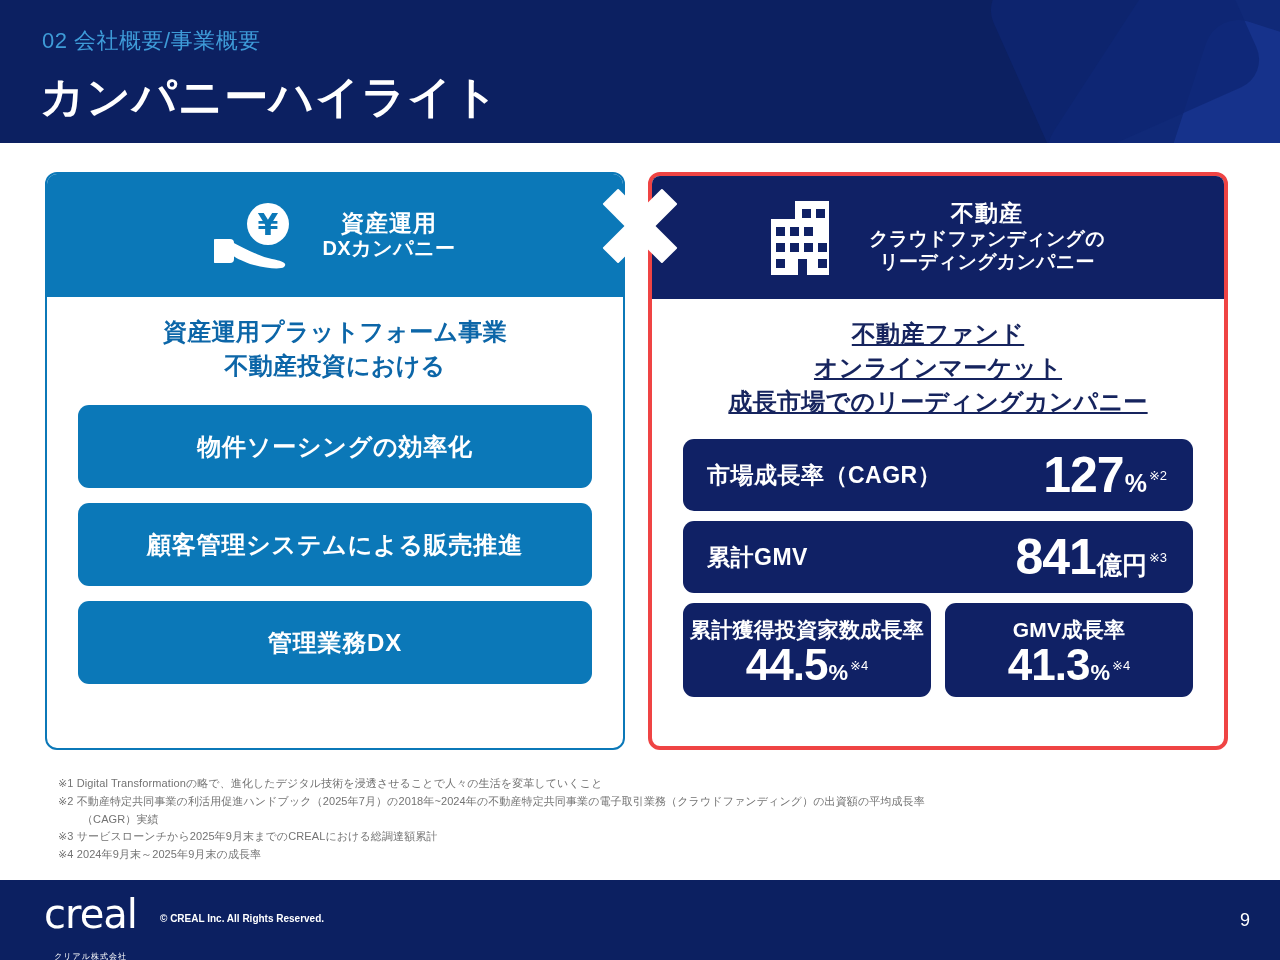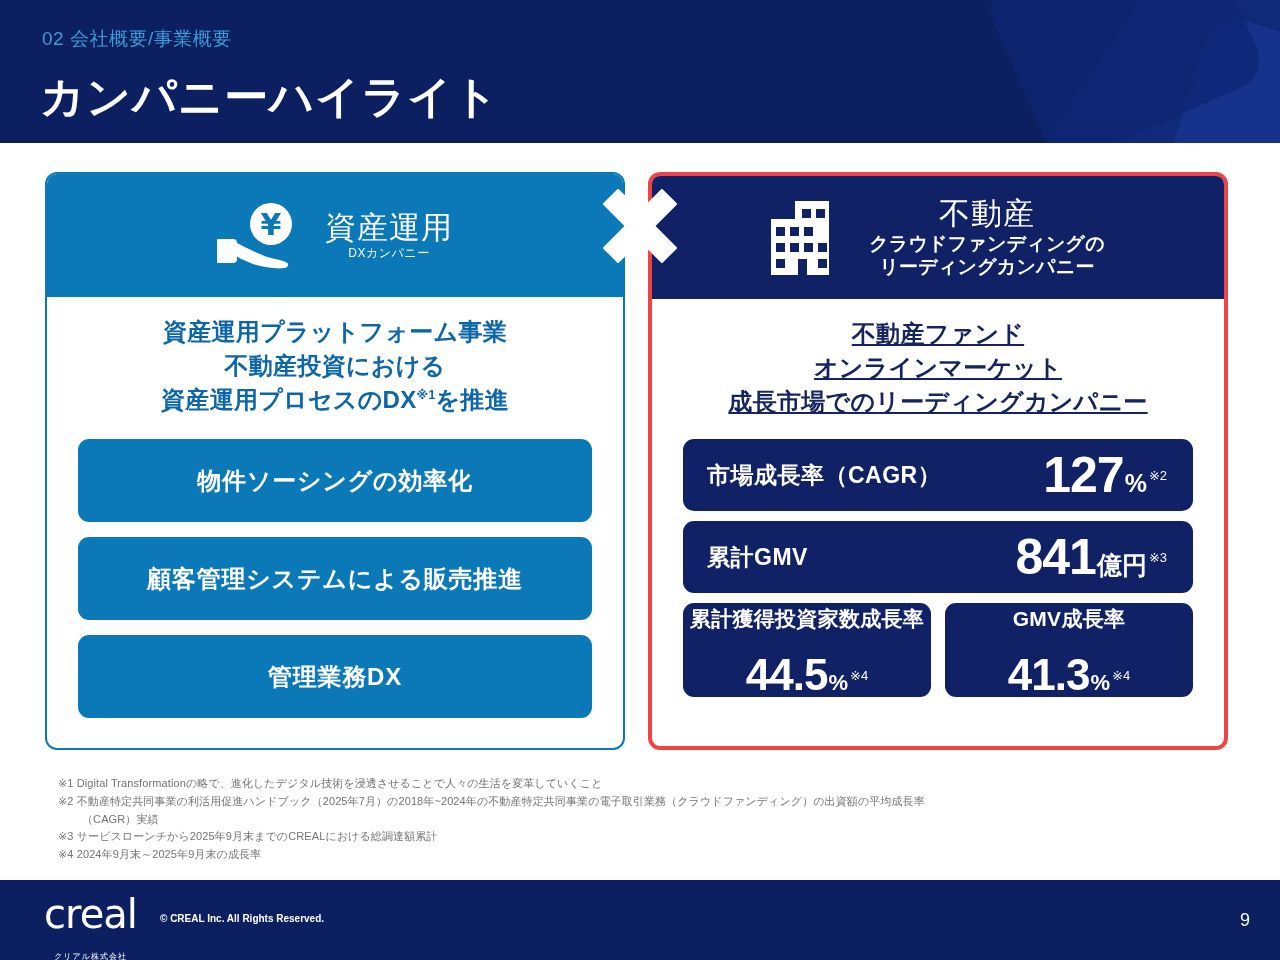--- a/index.html
+++ b/index.html
@@ -20,21 +20,21 @@
   .hdr-deco i { position:absolute; display:block; }
   .deco-a { width:300px; height:300px; background:#14328C; opacity:.55;
             right:-110px; top:-30px; transform: rotate(33deg); border-radius:40px; }
   .deco-b { width:260px; height:260px; background:#1B3C9E; opacity:.5;
             right:-150px; top:45px; transform: rotate(18deg); border-radius:34px; }
   .deco-c { width:230px; height:190px; background:#0E2673; opacity:.75;
             right:40px; top:-60px; transform: rotate(-24deg); border-radius:30px; }
 
   .eyebrow {
     position:absolute; left:42px; top:26px;
-    font-size:19px; color:#3E9BD8; letter-spacing:.5px; font-weight:400;
+    font-size:22px; color:#3E9BD8; letter-spacing:.5px; font-weight:400;
   }
   .page-title {
     position:absolute; left:40px; top:68px;
     font-size:44px; font-weight:bold; color:#ffffff; letter-spacing:1px;
   }
 
   
   .content { position:absolute; left:0; top:143px; width:1280px; height:737px; background:#fff; }
 
   
@@ -47,22 +47,22 @@
 
   .card-head {
     height:123px; display:flex; align-items:center; justify-content:center;
     gap:22px; padding:0 22px;
   }
   .card-left  .card-head { background:#0B78B8; }
   .card-right .card-head { background:#102165; }
 
   .head-icon { flex:0 0 auto; color:#fff; display:flex; align-items:center; justify-content:center; }
   .head-text { color:#fff; text-align:center; }
-  .head-title-main { font-size:31px; font-weight:normal; line-height:1.12; letter-spacing:1px; }
-  .head-title-sub  { font-size:12px; font-weight:normal; line-height:1.2; letter-spacing:.5px; }
+  .head-title-main { font-size:23px; font-weight:bold; line-height:1.12; letter-spacing:1px; }
+  .head-title-sub  { font-size:20px; font-weight:bold; line-height:1.2; letter-spacing:.5px; }
   .head-title-sub2 { font-size:19px; font-weight:bold; line-height:1.22; letter-spacing:.2px; }
 
   .card-body { padding:18px 20px 0 20px; }
 
   .lead {
     text-align:center; line-height:1.42; letter-spacing:.3px;
   }
   .lead-left  { color:#0C66A8; font-size:24px; font-weight:bold; }
   .lead-right { color:#16245E; font-size:24px; font-weight:bold;text-decoration:underline; }
   .lead .sup { font-size:12px; vertical-align:super; font-weight:bold; }
@@ -84,21 +84,21 @@
   }
   .stat-label { font-size:23px; font-weight:bold; letter-spacing:.5px; }
   .stat-valwrap { display:flex; align-items:baseline; }
   .stat-num { font-size:50px; font-weight:bold; letter-spacing:-1px; line-height:1; }
   .stat-unit { font-size:25px; font-weight:bold; margin-left:1px; }
   .stat-sup  { font-size:13px; margin-left:2px; position:relative; top:-12px; }
 
   .stat-row { display:flex; gap:14px; }
   .stat-small {
     flex:1; height:94px; border-radius:11px; background:#102165; color:#fff;
-    display:flex; flex-direction:column; align-items:center; justify-content:space-between;
+    display:flex; flex-direction:column; align-items:center; justify-content:center;
     padding-top:2px;
   }
   .stat-small .stat-label { font-size:21px; letter-spacing:.3px; }
   .stat-small .stat-valwrap { margin-top:-1px; }
   .stat-small .stat-num { font-size:44px; }
   .stat-small .stat-unit { font-size:22px; }
   .stat-small .stat-sup { font-size:13px; top:-10px; }
 
   
   .xmark {
@@ -164,21 +164,20 @@
         <div class="head-text">
           <div class="head-title-main">資産運用</div>
           <div class="head-title-sub">DXカンパニー</div>
         </div>
       </div>
 
       <div class="card-body">
         <div class="lead lead-left">
           <div>資産運用プラットフォーム事業</div>
           <div>不動産投資における</div>
-          <div><span>資産運用プロセスのDX</span><span class="sup">※1</span><span>を推進</span></div>
         </div>
 
         <div class="pills">
           <div class="pill">物件ソーシングの効率化</div>
           <div class="pill">顧客管理システムによる販売推進</div>
           <div class="pill">管理業務DX</div>
         </div>
       </div>
     </div>
 

